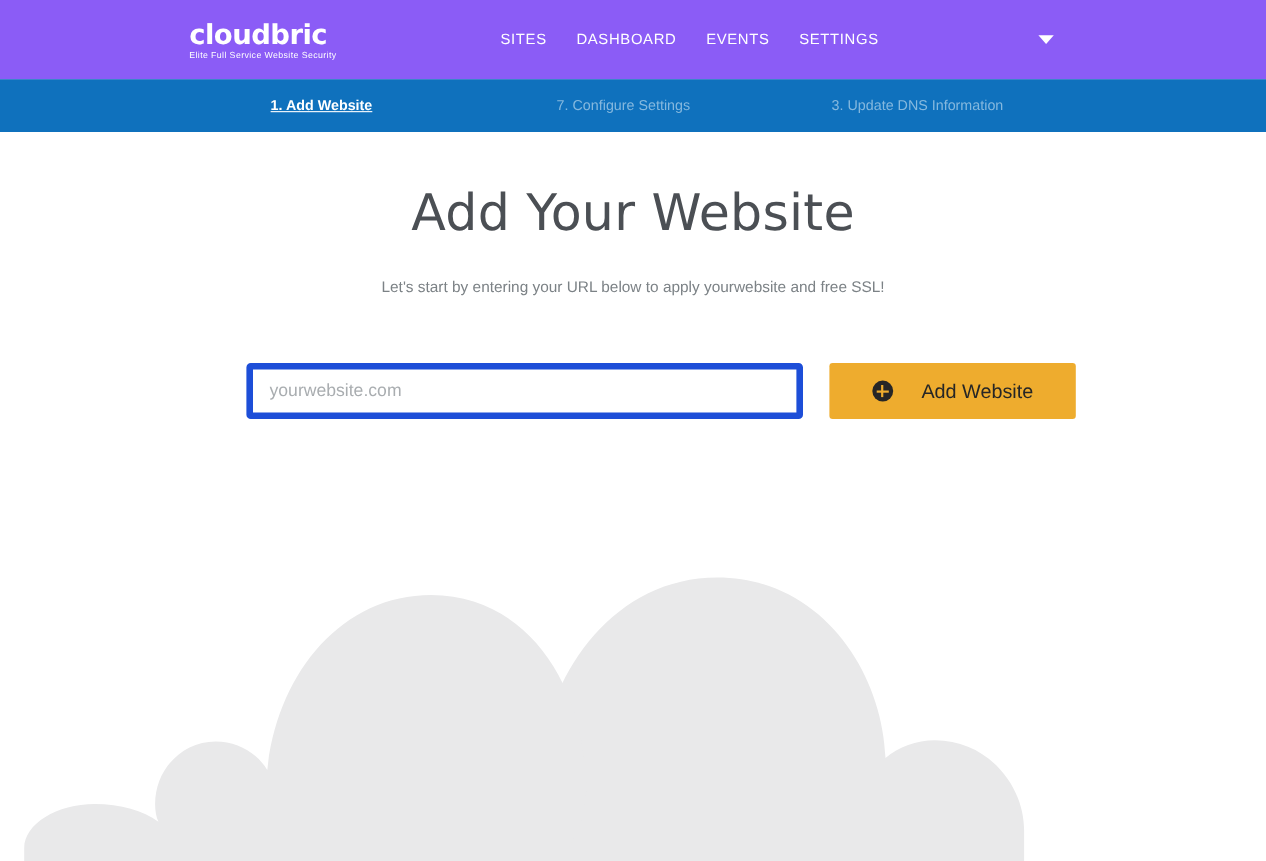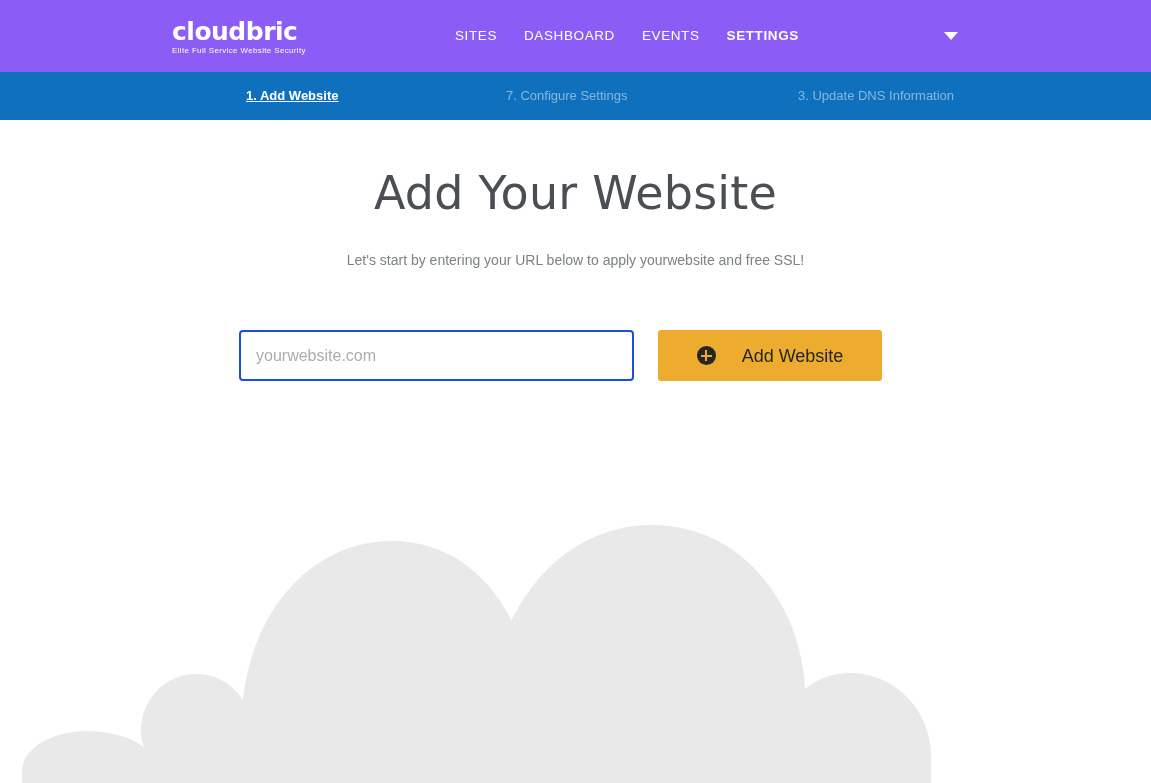--- a/index.html
+++ b/index.html
@@ -61,21 +61,21 @@
     color: #ffffff;
     font-size: 13.5px;
     letter-spacing: 0.6px;
     line-height: 18px;
     text-decoration: none;
     padding: 0 13px 0 0;
     margin-right: 14px;
     white-space: nowrap;
     cursor: pointer;
   }
-  .nav-item:last-of-type { margin-right: 0; font-weight: bold; }
+  .nav-item:last-of-type { margin-right: 0; }
 
   .nav-caret {
     position: absolute;
     left: 944px;
     top: 32px;
     width: 0; height: 0;
     border-left: 7px solid transparent;
     border-right: 7px solid transparent;
     border-top: 8px solid #ffffff;
     cursor: pointer;
@@ -101,21 +101,21 @@
     color: #ffffff;
     font-weight: bold;
     text-decoration: underline;
     left: 246px;
   }
   .step.inactive {
     color: #85b8de;
     left: 506px;
   }
   .step.inactive.third {
-    left: 798px;
+    left: 756px;
     text-align: center;
   }
 
   
   .main {
     position: absolute;
     left: 0; top: 120px;
     width: 1151px;
     height: 663px;
     background: #ffffff;
@@ -145,32 +145,31 @@
   }
 
   .form-row {
     position: absolute;
     left: 224px;
     top: 210px;
     display: flex;
     align-items: flex-start;
   }
   .url-input {
-    width: 395px;
+    width: 506px;
     height: 51px;
     box-sizing: border-box;
-    border: 2px solid #1d4ed8;
+    border: 6px solid #1d4ed8;
     border-radius: 4px;
     padding: 0 15px;
     font-family: "Liberation Sans", sans-serif;
     font-size: 16px;
     color: #4b4f54;
     background: #ffffff;
     outline: none;
-    margin-left: 15px;
   }
   .url-input::placeholder {
     color: #a9adb0;
   }
   .add-btn {
     margin-left: 24px;
     width: 224px;
     height: 51px;
     box-sizing: border-box;
     background: #eeac2e;

